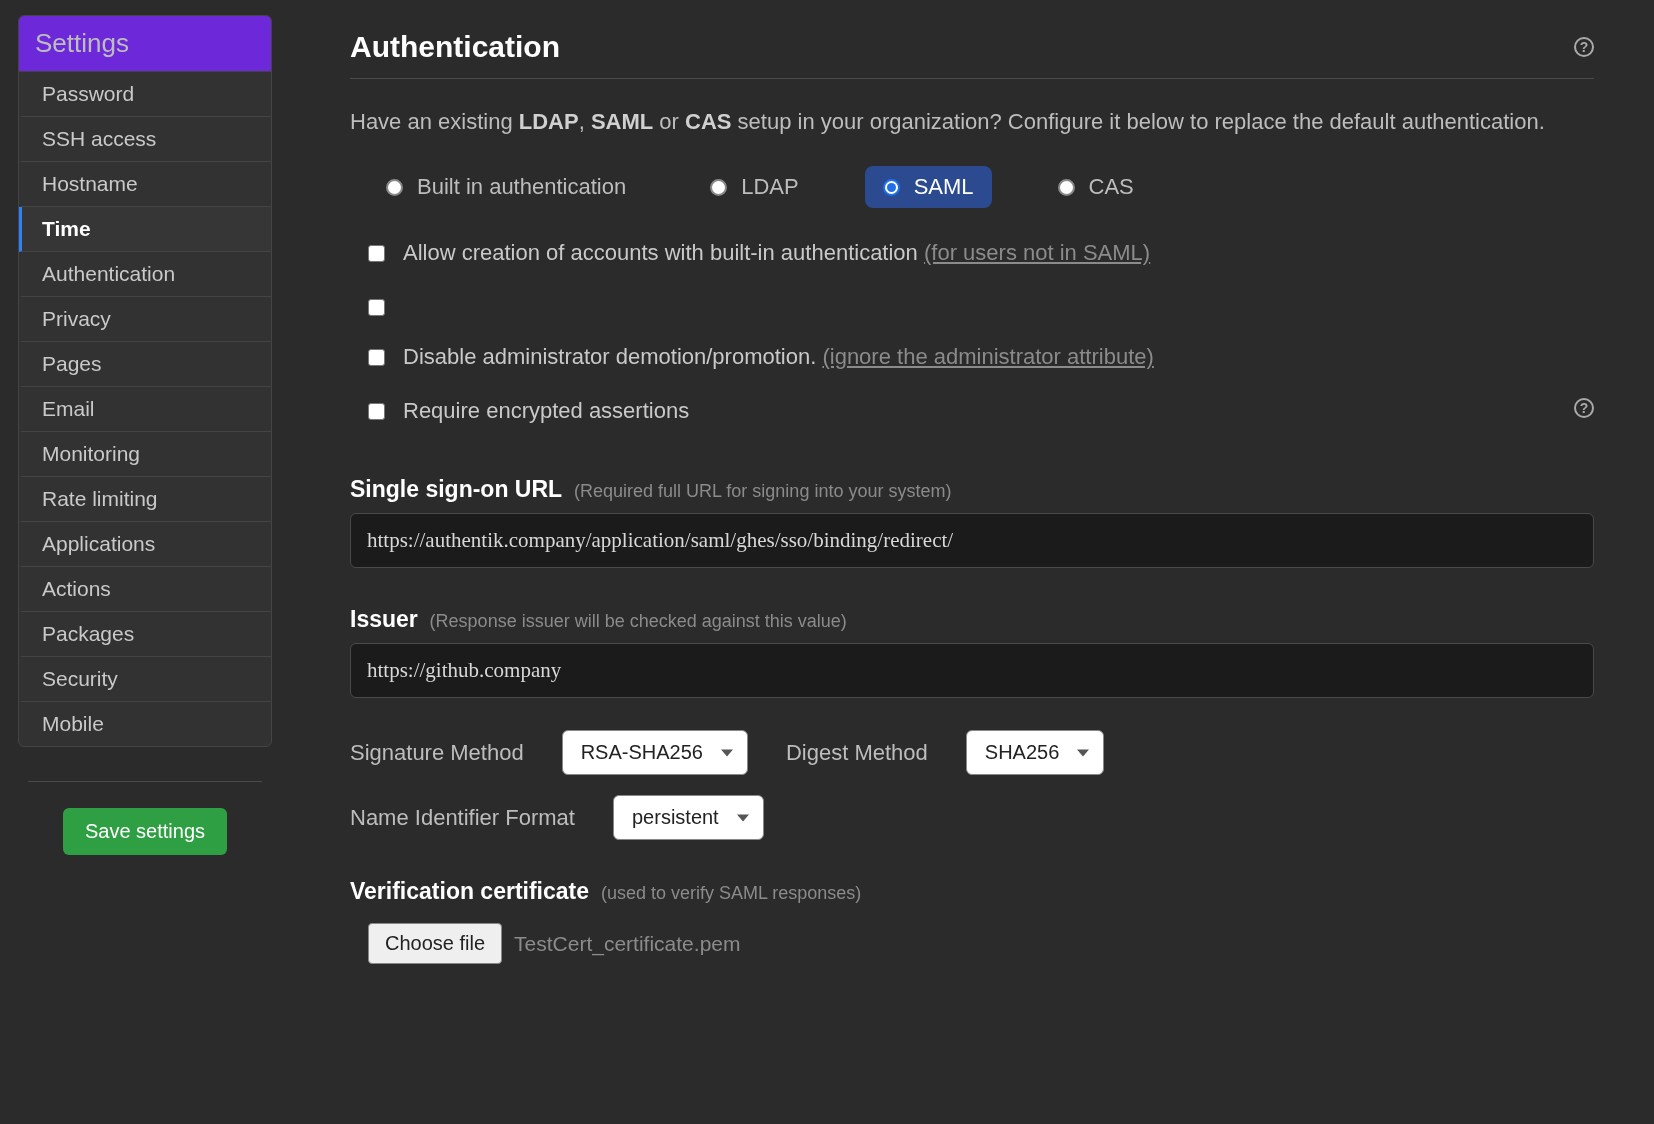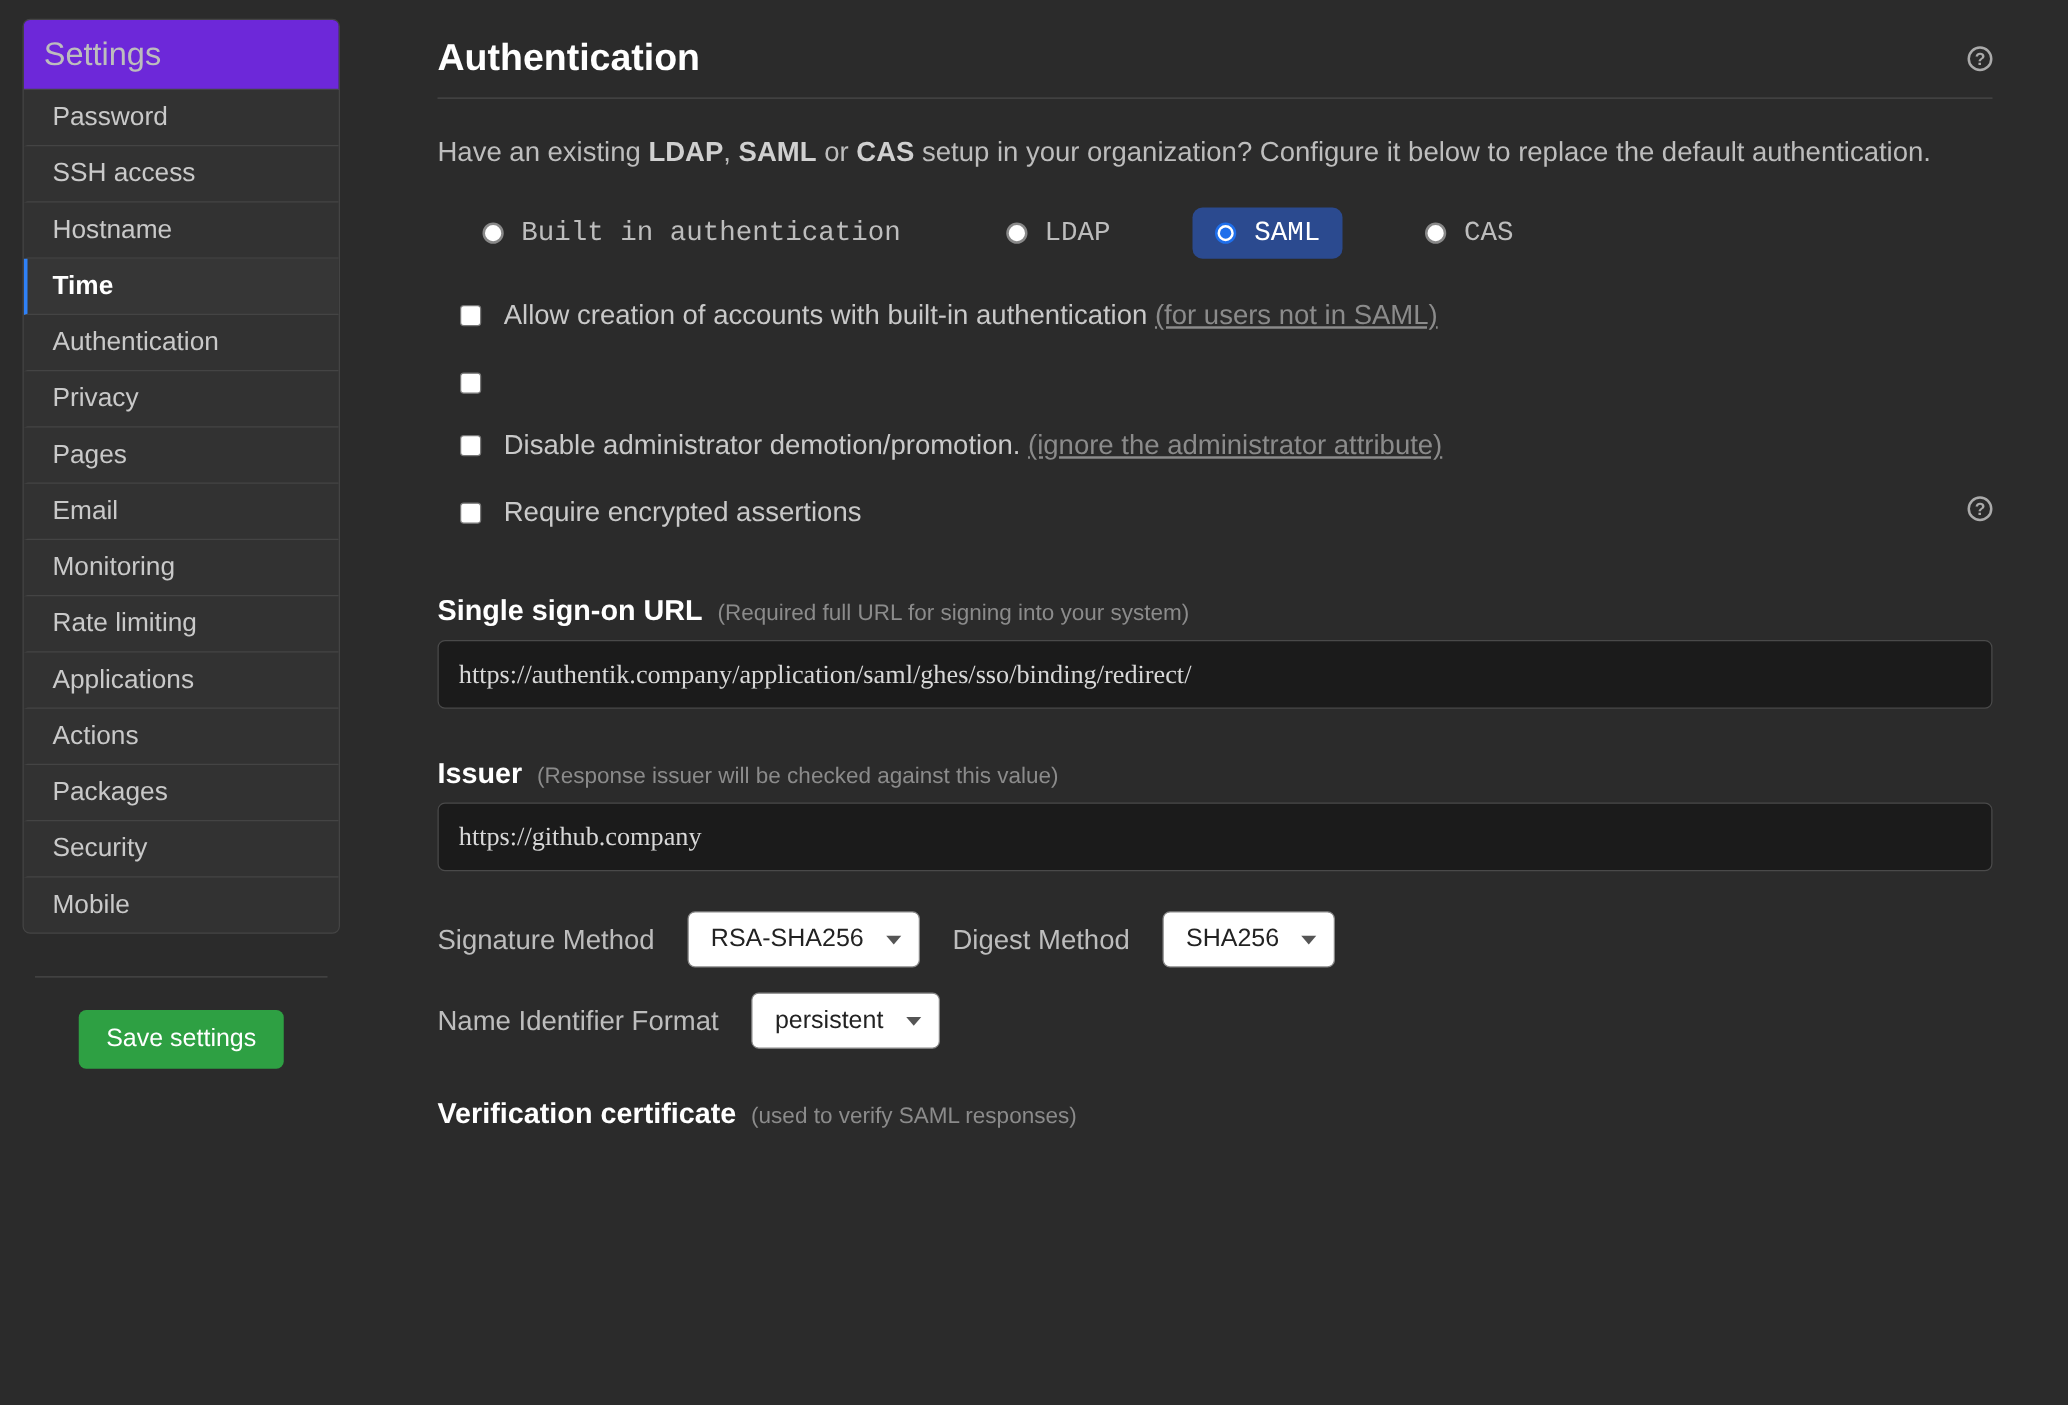--- a/index.html
+++ b/index.html
@@ -114,21 +114,20 @@
     .intro b {
       color: #d0d0d0;
       font-weight: 700;
     }
     .radio-row {
       display: flex;
       gap: 48px;
       align-items: center;
       margin-bottom: 18px;
       padding-left: 18px;
-      font-family: Liberation Mono, monospace;
     }
     .radio-opt {
       display: inline-flex;
       align-items: center;
       gap: 14px;
       padding: 8px 18px;
       border-radius: 8px;
       cursor: pointer;
       font-size: 22px;
       color: #bdbdbd;
@@ -214,21 +213,21 @@
       border-radius: 6px;
       color: #d8d8d8;
       font-size: 21px;
       padding: 14px 16px;
       outline: none;
       font-family: Liberation Serif, serif;
     }
     .select-row {
       display: flex;
       align-items: center;
-      gap: 26px;
+      gap: 38px;
       margin-top: 32px;
       flex-wrap: wrap;
     }
     .select-label {
       color: #bdbdbd;
       font-size: 22px;
     }
     .select-box {
       background: #fff;
       color: #222;
@@ -392,16 +391,20 @@
         <span>persistent</span>
         <span class="chev"></span>
       </div>
     </div>
 
     <div class="field-block">
       <div class="field-label-row">
         <span class="field-label">Verification certificate</span>
         <span class="field-hint">(used to verify SAML responses)</span>
       </div>
+      <div class="file-row">
+        <button class="file-btn">Choose file</button>
+        <span class="file-name">TestCert_certificate.pem</span>
+      </div>
     </div>
 
   </main>
 </div>
 
 </body></html>

